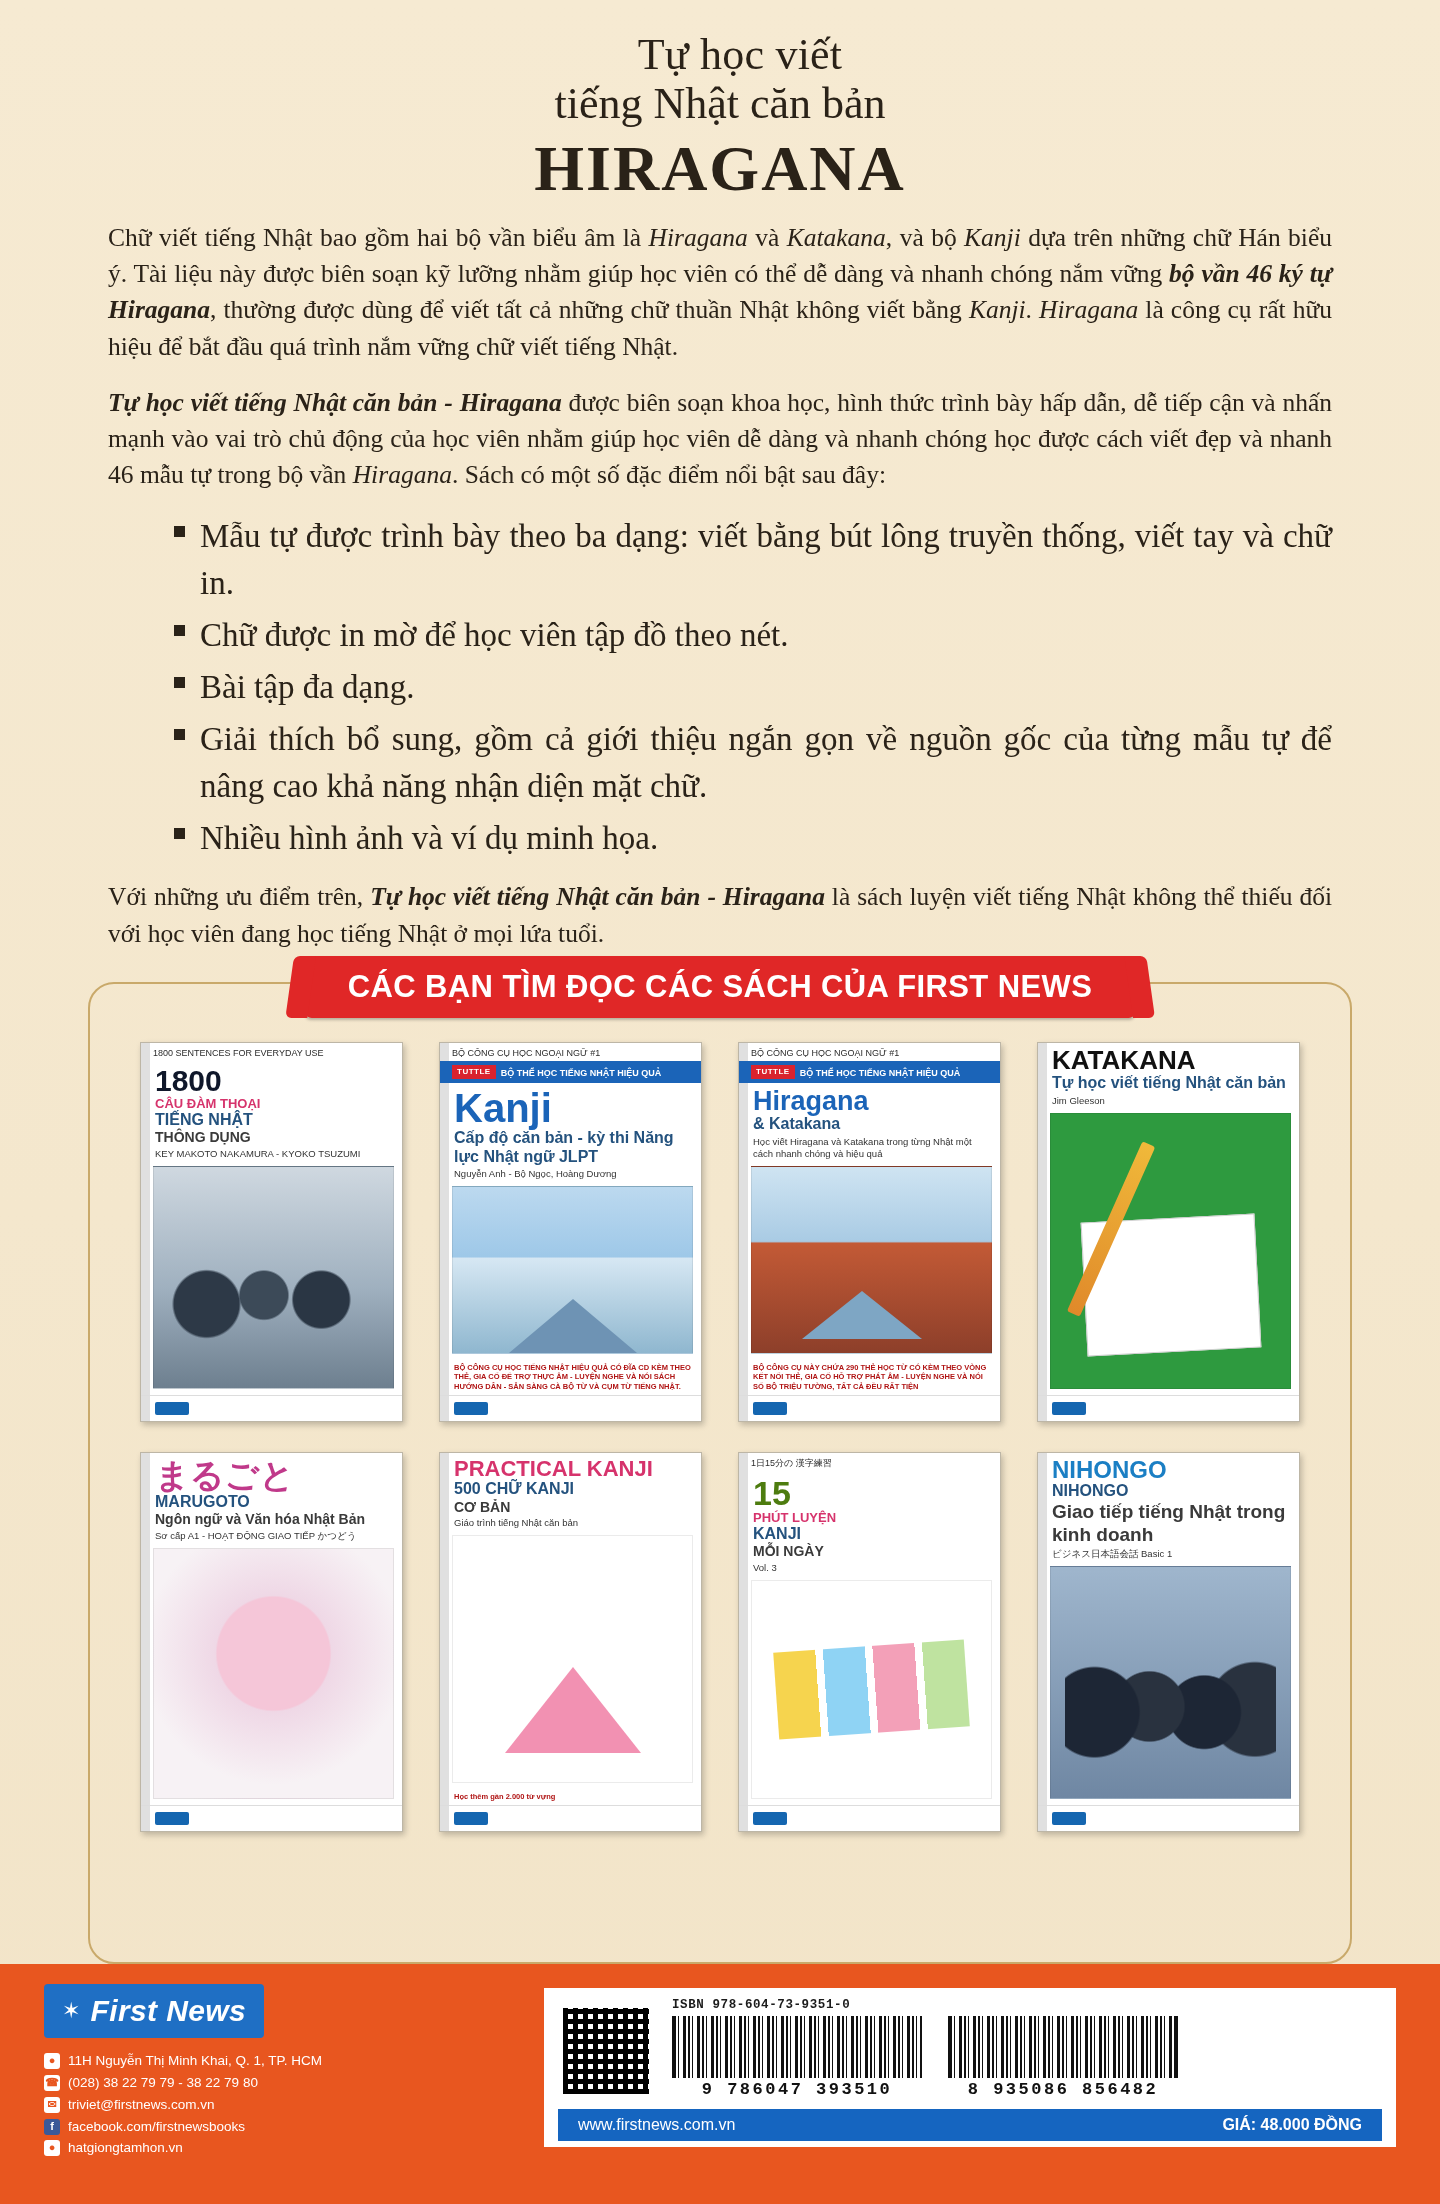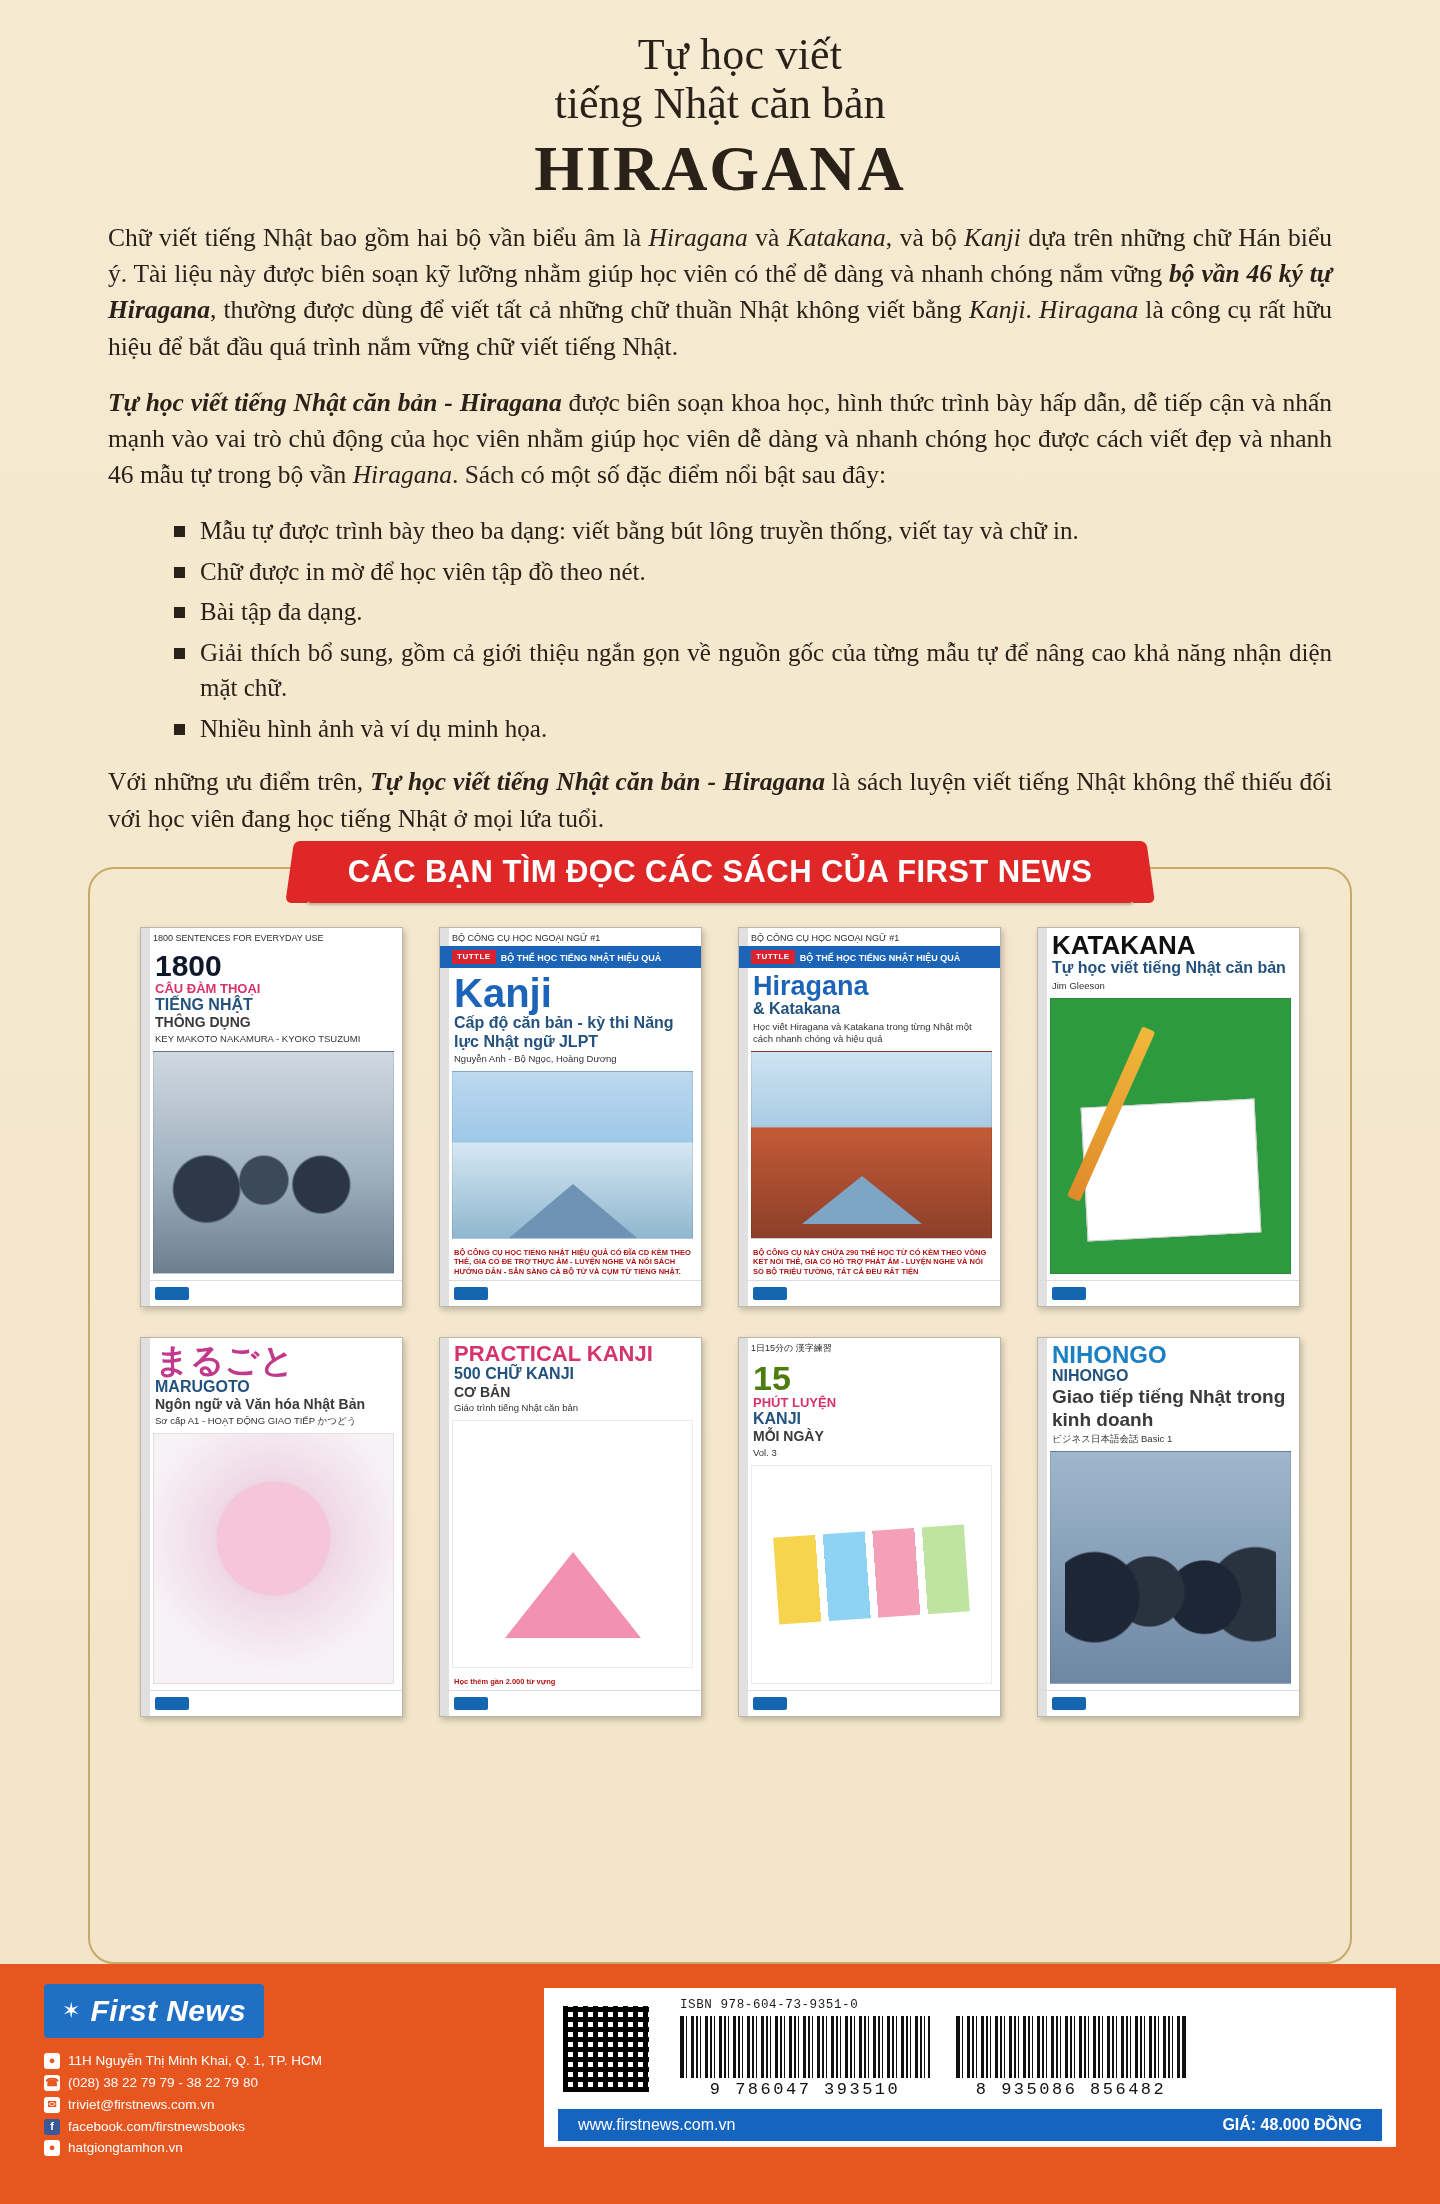--- a/index.html
+++ b/index.html
@@ -59,21 +59,21 @@
   p.para em { font-style: italic; }
   p.para .bi { font-weight: bold; font-style: italic; }
 
   ul.bullets {
     list-style: none;
     margin: 0 0 18px 0;
     padding: 0 0 0 66px;
   }
   ul.bullets li {
     position: relative;
-    font-size: 25px;
+    font-size: 33px;
     line-height: 1.42;
     margin-bottom: 5px;
     padding-left: 26px;
     text-align: justify;
   }
   ul.bullets li::before {
     content: "";
     position: absolute;
     left: 0;
     top: 13px;
@@ -360,22 +360,23 @@
   .ci.fb { background:#3b5998; color:#fff; border-radius:3px; }
   .barcode-area {
     flex: 1;
     display: flex;
     flex-direction: column;
     align-items: stretch;
     padding-top: 4px;
   }
   .bc-top {
     display: flex;
-    align-items: center;
-    gap: 26px;
+    align-items: flex-end;
+    gap: 18px;
+    font-weight: bold;
   }
   .qr {
     width: 96px; height: 96px;
     background:
       repeating-linear-gradient(90deg,#000 0 5px,#fff 5px 10px),
       repeating-linear-gradient(0deg,#000 0 5px,#fff 5px 10px);
     background-blend-mode: multiply;
     border: 5px solid #fff;
     flex: 0 0 auto;
   }

